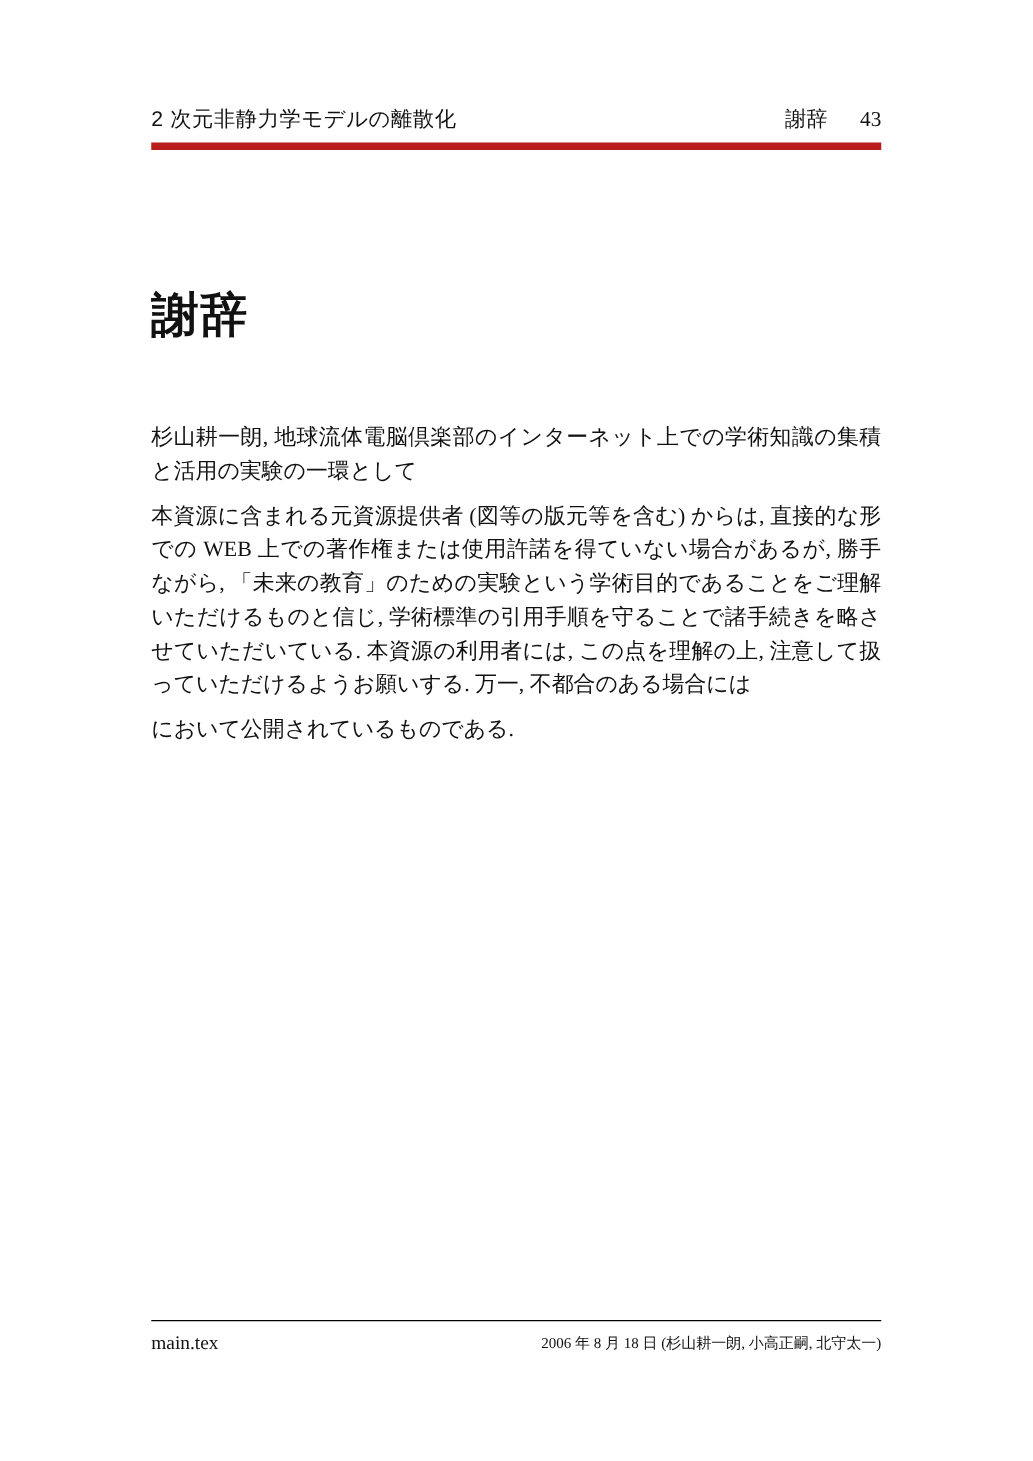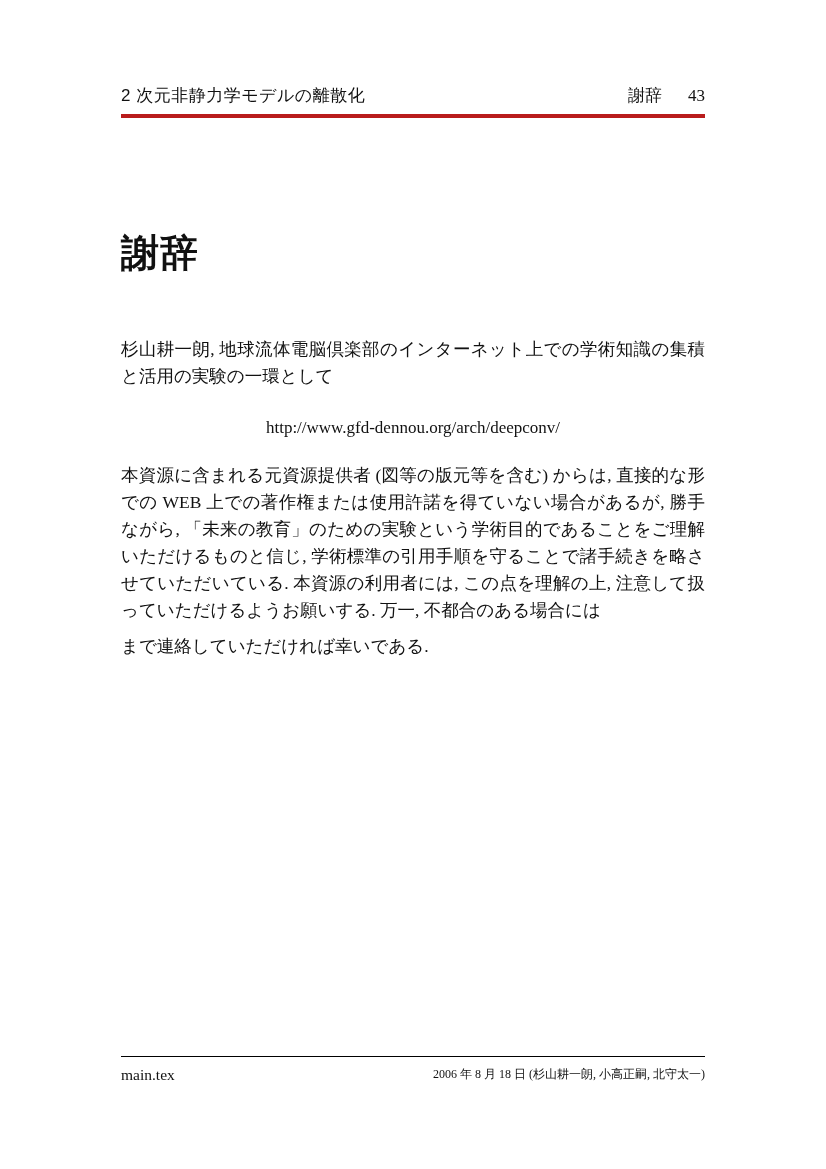--- a/index.html
+++ b/index.html
@@ -18,21 +18,21 @@
 
   
   .running-header {
     position: absolute;
     left: 121px;
     top: 84px;
     width: 584px;
     display: flex;
     justify-content: space-between;
     align-items: baseline;
-    border-bottom: 4px solid #b91c1c;
+    border-bottom: 6px solid #b91c1c;
     padding-bottom: 7px;
   }
   .running-header .left-title {
     font-family: "Liberation Sans", "DejaVu Sans", sans-serif;
     font-size: 17px;
     letter-spacing: 0.5px;
   }
   .running-header .right-group {
     display: flex;
     align-items: baseline;
@@ -117,21 +117,20 @@
   <span class="right-group">
     <span class="chapter-mark">謝辞</span>
     <span class="page-number">43</span>
   </span>
 </div>
 
 <h1 class="chapter-title">謝辞</h1>
 
 <div class="content">
   <p>杉山耕一朗, 地球流体電脳倶楽部のインターネット上での学術知識の集積と活用の実験の一環として</p>
-  <p class="centered-line url-line">http://www.gfd-dennou.org/arch/deepconv/</p>
   <p class="para-gap">本資源に含まれる元資源提供者 (図等の版元等を含む) からは, 直接的な形での WEB 上での著作権または使用許諾を得ていない場合があるが, 勝手ながら, 「未来の教育」のための実験という学術目的であることをご理解いただけるものと信じ, 学術標準の引用手順を守ることで諸手続きを略させていただいている. 本資源の利用者には, この点を理解の上, 注意して扱っていただけるようお願いする. 万一, 不都合のある場合には</p>
-  <p class="para-gap">まで連絡していただければ幸いである.</p>
+  <p class="para-gap">において公開されているものである.</p>
 </div>
 
 <div class="page-footer">
   <span class="footer-left">main.tex</span>
   <span class="footer-right">2006 年 8 月 18 日 (杉山耕一朗, 小高正嗣, 北守太一)</span>
 </div>
 
 </body></html>

